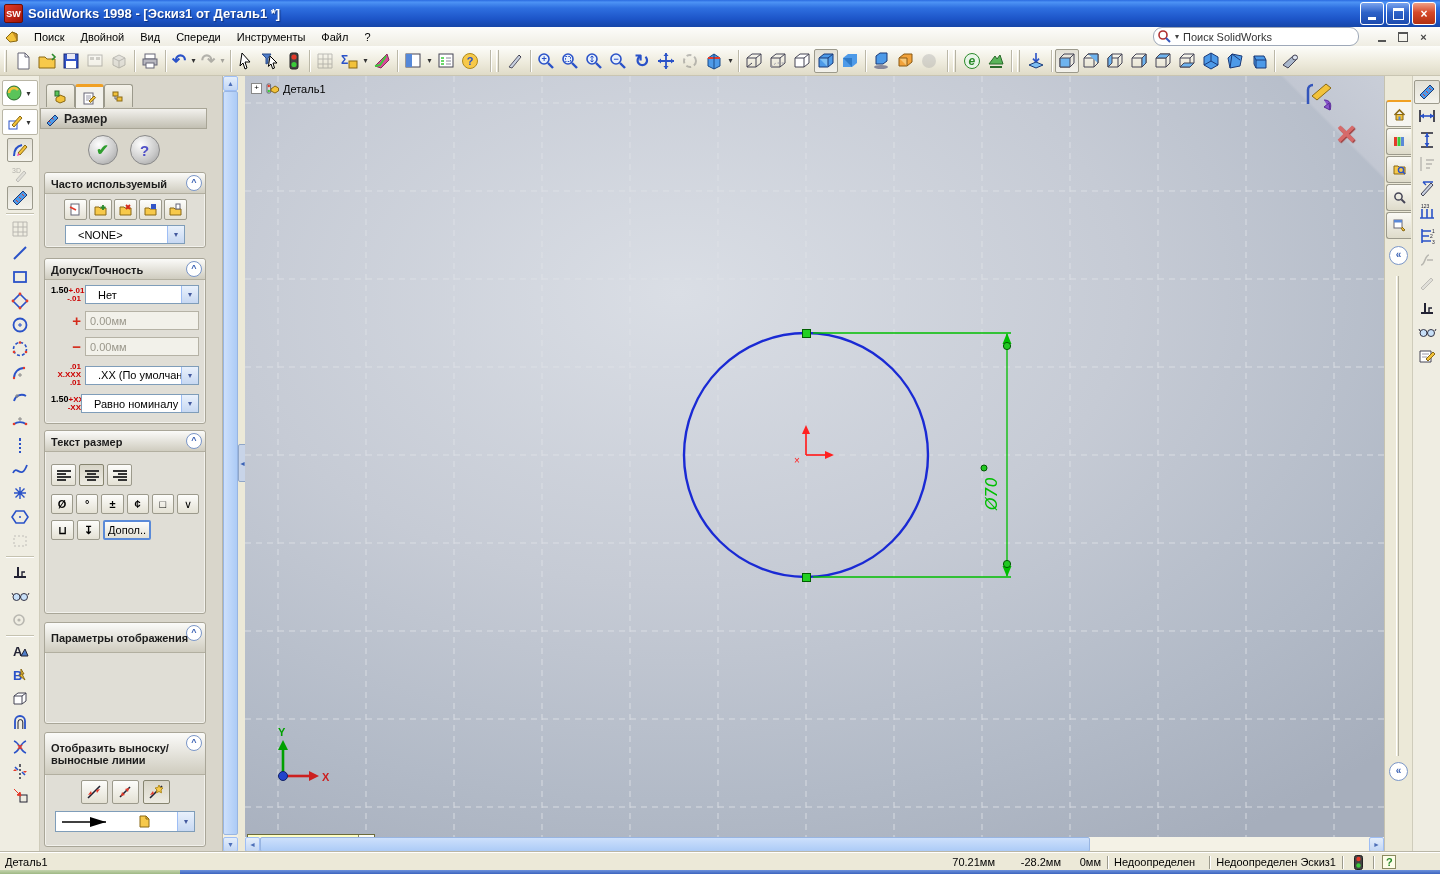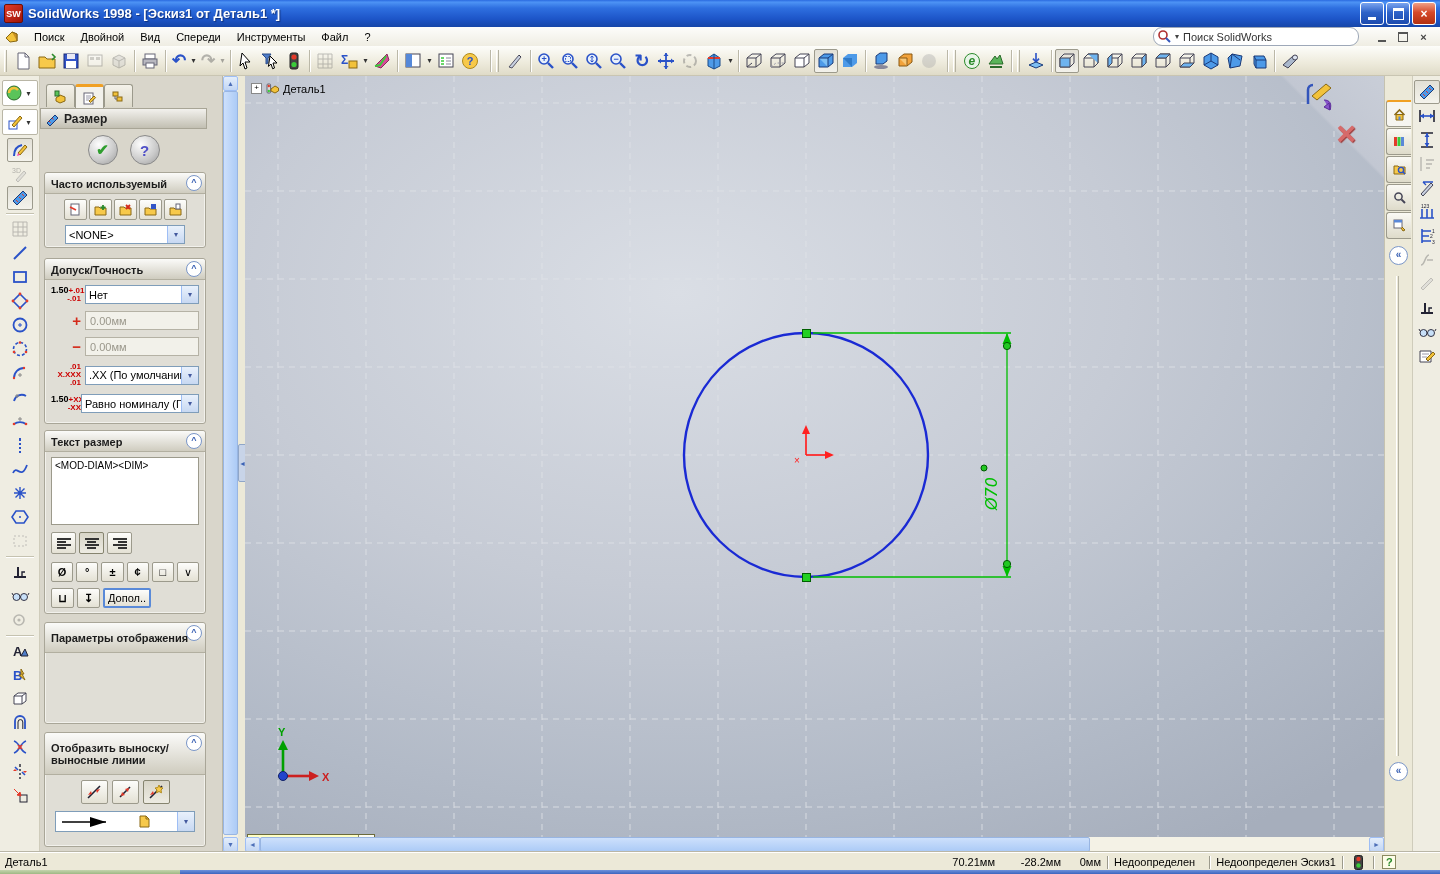--- a/index.html
+++ b/index.html
@@ -51,21 +51,21 @@
   .roundbtn .ok{color:#2F9E2F;font-size:15px}
   .roundbtn .hq{color:#5050C8;font-size:15px}
   .group{position:absolute;left:4px;width:160px;background:#E0DED6;border:1px solid #A9A698;border-radius:3px;box-shadow:inset 0 0 0 1px #F2F1EC}
   .ghead{min-height:17px;background:linear-gradient(180deg,#FBFBF9,#CFCCBF);border-bottom:1px solid #B2AFA0;display:flex;align-items:center;padding:2px 4px 1px 6px;font-weight:bold;color:#1c1c1c;border-radius:3px 3px 0 0;position:relative}
   .ghead .gt{flex:1;line-height:12px}
   .chev{position:absolute;right:3px;top:2px;width:14px;height:14px;border-radius:50%;background:#fff;border:1px solid #7A96C8;color:#3B62B4;font-size:9px;line-height:13px;text-align:center;font-weight:bold}
   .gbody{padding:5px 6px;position:relative}
   .xpbtn{border:1px solid #9C9A8C;background:linear-gradient(180deg,#FDFDFB,#E4E1D4);border-radius:2px;display:flex;align-items:center;justify-content:center;box-sizing:border-box}
   .xpbtn.pressed{background:linear-gradient(180deg,#D8D5C8,#EDEBE2);border-color:#86846F}
   .combo{height:19px;background:#fff;border:1px solid #7F9DB9;display:flex;align-items:center;box-sizing:border-box;overflow:hidden}
-  .combo .ctext{flex:1;padding-left:3px;white-space:nowrap;overflow:hidden}
+  .combo .ctext{flex:1;padding-left:12px;white-space:nowrap;overflow:hidden}
   .combo .cbtn{width:16px;height:100%;background:linear-gradient(180deg,#E9F1FC,#C7D8F2);border-left:1px solid #9EBEF5;display:flex;align-items:center;justify-content:center;color:#43599E;font-size:8px}
   .tfield{height:19px;background:#F2F1EA;border:1px solid #B5B2A5;color:#9A978B;display:flex;align-items:center;padding-left:4px;box-sizing:border-box}
   .tolico{width:30px;color:#C00;font-size:8px;line-height:8px;text-align:right;flex:0 0 auto;font-weight:bold}
   .tolico b{color:#000;font-size:9px}
   .cbrow{display:flex;align-items:center;gap:5px;margin:6px 0 0 18px}
   .cbox{width:13px;height:13px;background:#fff;border:1px solid #486E9C;box-sizing:border-box;flex:0 0 auto}
   .bars{width:14px;height:11px;display:flex;flex-direction:column;justify-content:space-between}
   .bars i{height:2px;background:#333;display:block}
   
   #pmscroll{position:absolute;left:223px;top:76px;width:15px;height:776px;background:#F2F0E4}
@@ -772,21 +772,20 @@
       </div>
     </div>
   </div>
 
   <div class="group" style="top:354px;height:182px">
     <div class="ghead">
         <span class="gt">Текст размер</span>
         <span class="chev">^</span>
       </div>
     <div class="gbody">
-      <div style="height:62px;background:#fff;border:1px solid #9C9A8C;padding:2px 3px;font-size:10px"><span>&lt;MOD-DIAM&gt;&lt;DIM&gt;</span></div>
       <div style="display:flex;gap:3px;margin-top:7px">
         <div class="xpbtn" style="width:25px;height:22px">
             <span class="bars">
               <i style="width:14px"></i>
               <i style="width:9px"></i>
               <i style="width:14px"></i>
               <i style="width:9px"></i>
             </span>
           </div>
         <div class="xpbtn pressed" style="width:25px;height:22px">

